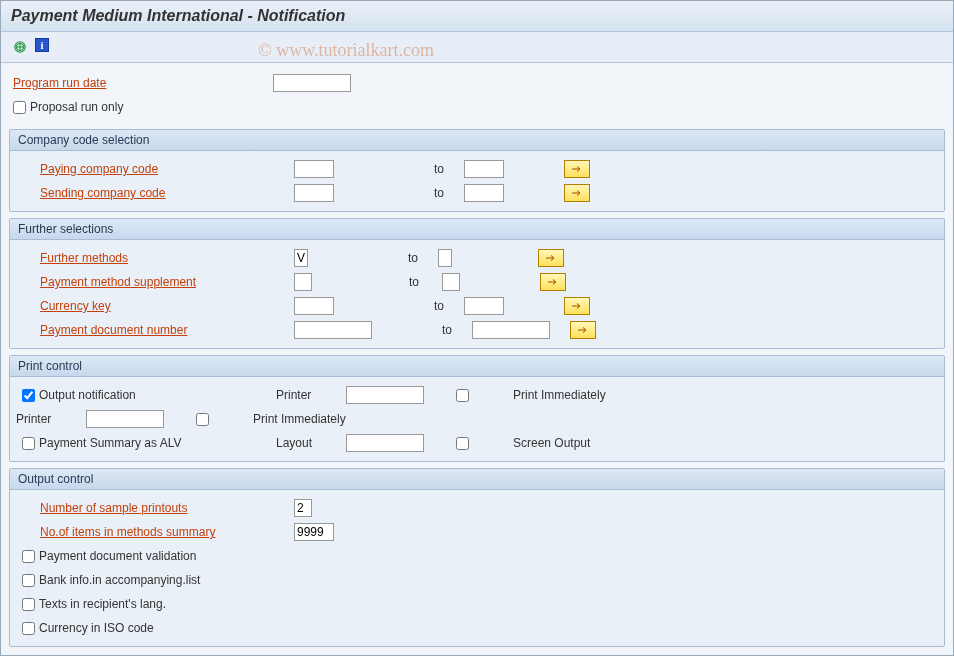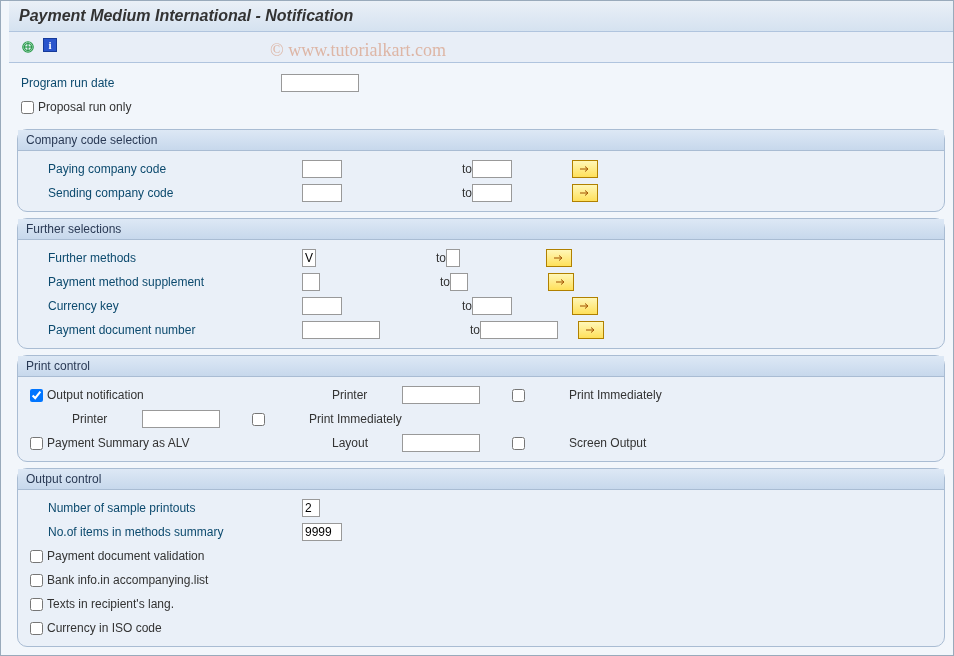--- a/index.html
+++ b/index.html
@@ -9,21 +9,20 @@
     font-size: 12px;
     background: #f7f7f7;
     color: #333;
   }
   .window {
     border: 1px solid #9ab;
     background: #f2f6fb;
     width: 954px;
     height: 656px;
     overflow: hidden;
-    padding-left: 8px;
   }
   .title-bar {
     background: linear-gradient(#eaf0f7, #d5e2f0);
     border-bottom: 1px solid #b0c4de;
     padding: 6px 10px;
     font-size: 16px;
     font-weight: bold;
     font-style: italic;
     color: #333;
   }
@@ -57,81 +56,82 @@
   .top-fields {
     padding: 8px 12px 4px 12px;
   }
   .row {
     display: flex;
     align-items: center;
     height: 24px;
   }
   .lbl {
     width: 260px;
-    color: #0c4a6e;
+    color: #c2410c;
+    text-decoration: underline;
   }
   .group .lbl { margin-left: 24px; width: 254px; }
   input[type="text"].f {
     height: 18px;
     border: 1px solid #999;
     background: #fff;
     padding: 0 2px;
     font-size: 12px;
   }
   .w80 { width: 78px; }
   .w50 { width: 48px; }
   .w20 { width: 18px; }
   .w14 { width: 14px; }
   .w40 { width: 40px; }
   .to {
     width: 130px;
-    text-align: right;
+    text-align: center;
     padding-left: 80px;
   }
   .more-btn {
     margin-left: 60px;
     width: 26px;
     height: 18px;
     background: linear-gradient(#fff7b8, #ffe05a);
     border: 1px solid #b08000;
     display: flex;
     align-items: center;
     justify-content: center;
     cursor: pointer;
   }
   .more-btn svg { width: 12px; height: 10px; }
   .group {
     margin: 6px 8px;
     border: 1px solid #a9bcd3;
     background: #eaf0f8;
-    border-radius: 10px;
+    border-radius: 2px;
   }
   .group-title {
     background: linear-gradient(#dde8f5, #c7d8ec);
     border-bottom: 1px solid #a9bcd3;
     padding: 3px 8px;
     font-size: 12px;
     color: #2a3a55;
   }
   .group-body {
     padding: 6px 6px;
   }
   .chk {
     margin: 0 4px 0 0;
     vertical-align: middle;
   }
   .printcol1 { width: 260px; display:flex; align-items:center; }
   .printcol1 .chk { margin-left: 6px; }
-  .printcol2 { width: 70px; margin-left: 48px; }
+  .printcol2 { width: 70px; }
   .printcol3 { width: 110px; }
   .printcol4 { display:flex; align-items:center;gap:40px; }
   .watermark {
     position: absolute;
     top: 40px;
-    left: 270px;
+    left: 258px;
     color: rgba(212, 125, 83, 0.5);
     font-size: 18px;
     font-family: Georgia, serif;
     pointer-events: none;
   }
   .wrap { position: relative; }
 </style>
 </head>
 <body>
 

